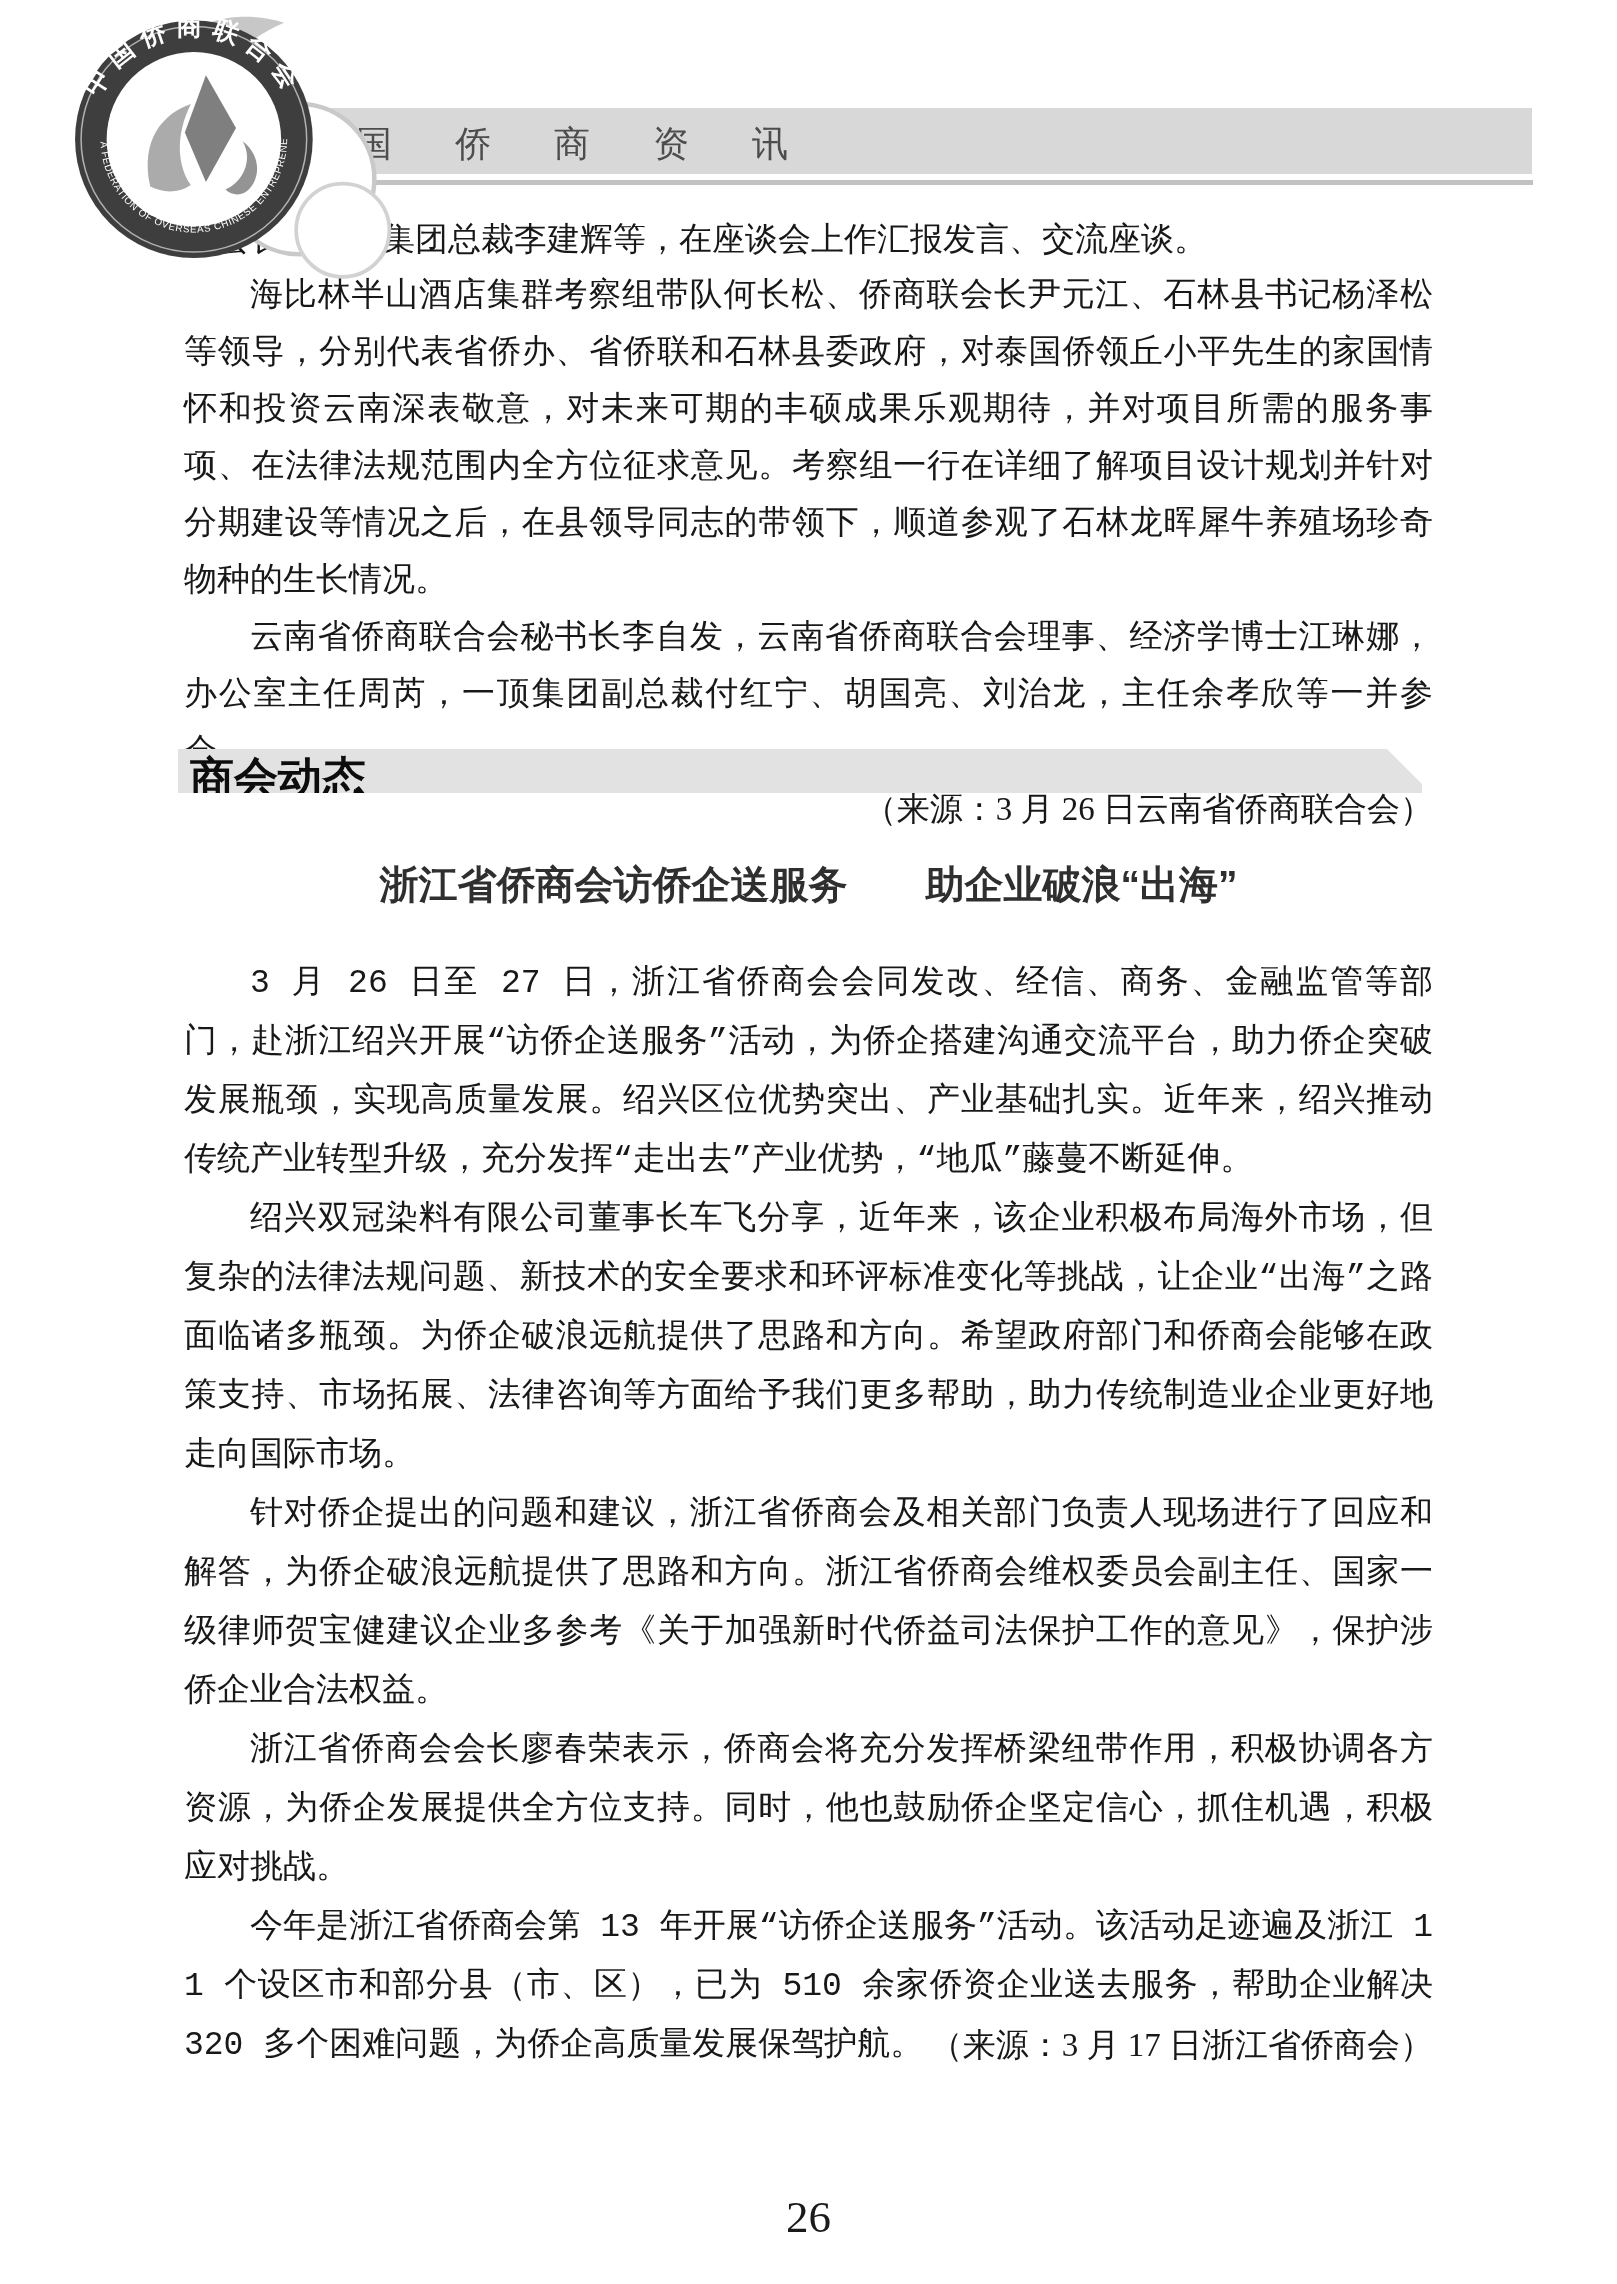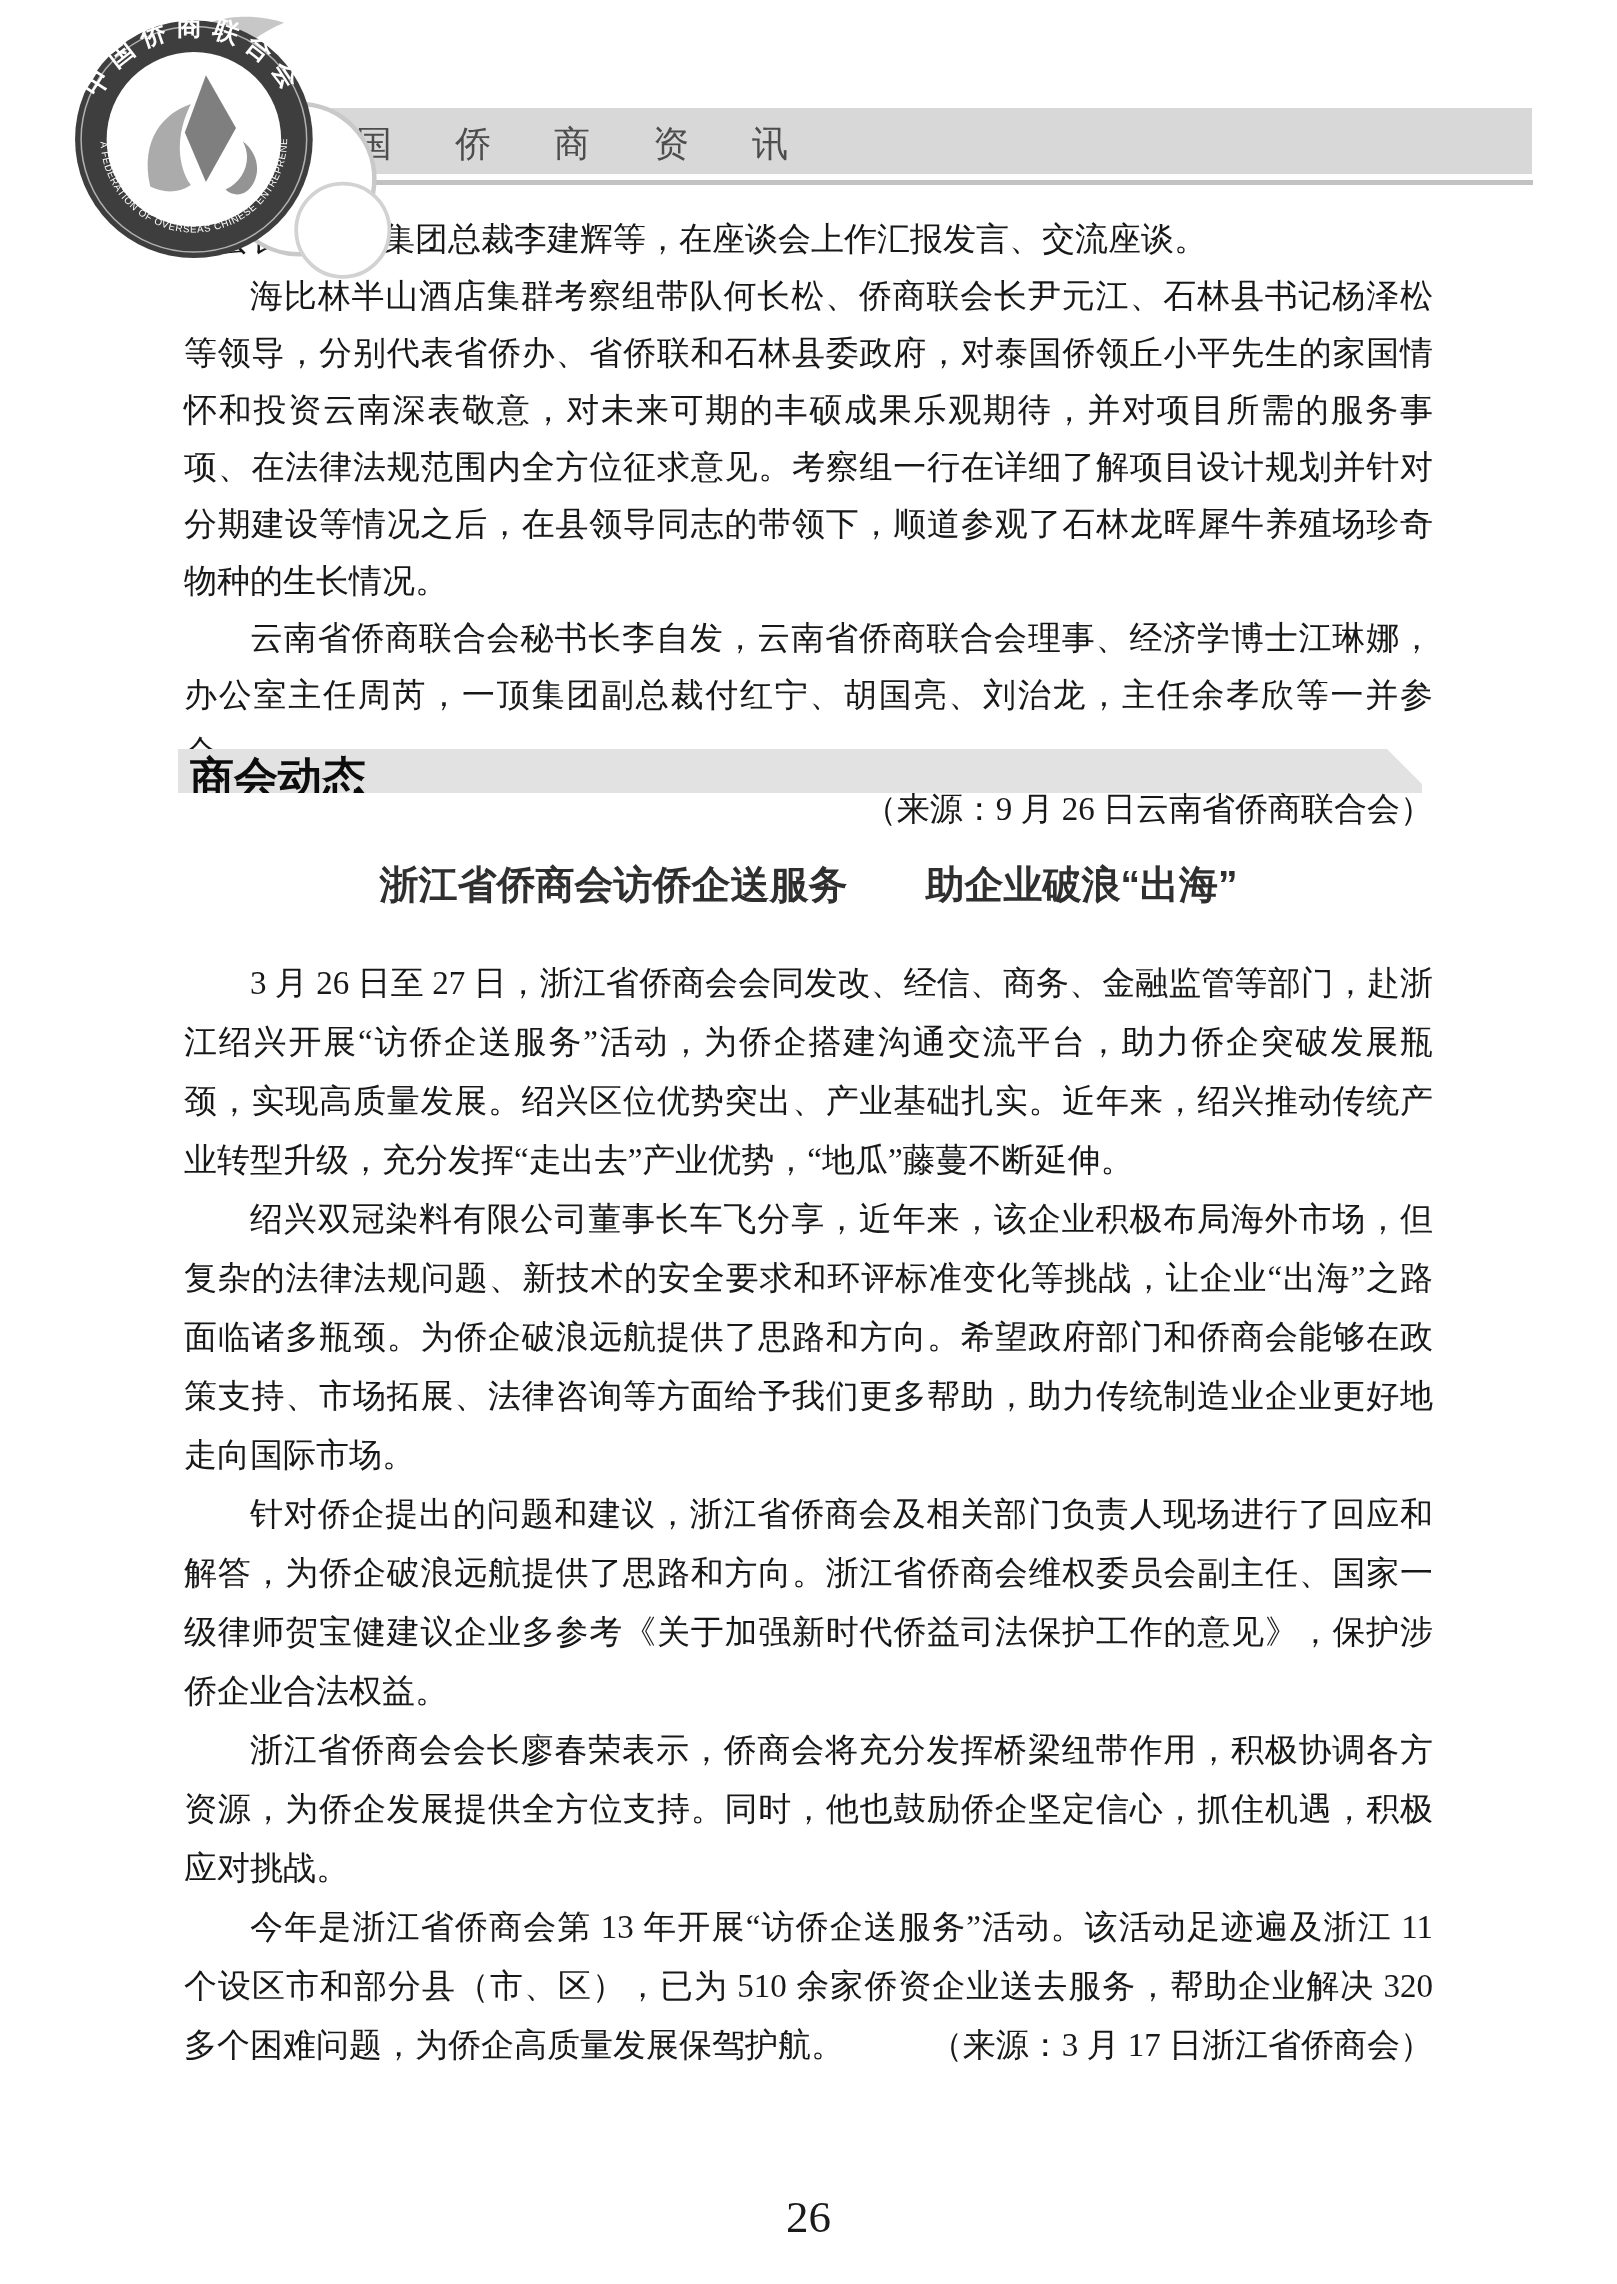--- a/index.html
+++ b/index.html
@@ -18,21 +18,21 @@
   
   .content{position:absolute;left:184px;top:0;width:1249px;height:2284px;}
   .article{position:absolute;left:0;width:1249px;}
   .article p{
     margin:0;font-size:33px;line-height:57px;text-align:justify;text-justify:inter-character;
     word-break:break-all;
   }
   .article1{top:211px;}
   .article2{top:954px;}
   .article2 p{line-height:59px;}
-  .indent{text-indent:66px;}
+  .indent{text-indent:66px;font-family:Liberation Mono, monospace;}
   .no-indent{text-indent:0;}
   .source{text-align:right !important;word-break:keep-all;}
   .last-para-wrap{position:relative;}
   .inline-source{
     position:absolute;right:0;bottom:0;font-size:33px;line-height:59px;white-space:nowrap;
   }
   
   .section-band{
     position:absolute;left:-6px;top:749px;width:1244px;height:44px;background:#e2e2e2;
     clip-path:polygon(0 0, calc(100% - 35px) 0, 100% 35px, 100% 100%, 0 100%);
@@ -90,21 +90,21 @@
       <textPath href="#arcBottom" startOffset="50%" text-anchor="middle">CHINA FEDERATION OF OVERSEAS CHINESE ENTREPRENEURS</textPath>
     </text>
   </svg>
 
   <div class="content">
 
     <section class="article article1">
       <p class="no-indent">副会长、一顶集团总裁李建辉等，在座谈会上作汇报发言、交流座谈。</p>
       <p class="indent">海比林半山酒店集群考察组带队何长松、侨商联会长尹元江、石林县书记杨泽松等领导，分别代表省侨办、省侨联和石林县委政府，对泰国侨领丘小平先生的家国情怀和投资云南深表敬意，对未来可期的丰硕成果乐观期待，并对项目所需的服务事项、在法律法规范围内全方位征求意见。考察组一行在详细了解项目设计规划并针对分期建设等情况之后，在县领导同志的带领下，顺道参观了石林龙晖犀牛养殖场珍奇物种的生长情况。</p>
       <p class="indent">云南省侨商联合会秘书长李自发，云南省侨商联合会理事、经济学博士江琳娜，办公室主任周芮，一顶集团副总裁付红宁、胡国亮、刘治龙，主任余孝欣等一并参会。</p>
-      <p class="source">（来源：9 月 26 日云南省侨商联合会）</p>
+      <p class="source">（来源：3 月 26 日云南省侨商联合会）</p>
     </section>
 
     <div class="section-band">
       <span class="section-title">商会动态</span>
     </div>
 
     <h2 class="article2-title">浙江省侨商会访侨企送服务　　助企业破浪“出海”</h2>
 
     <section class="article article2">
       <p class="indent">3 月 26 日至 27 日，浙江省侨商会会同发改、经信、商务、金融监管等部门，赴浙江绍兴开展“访侨企送服务”活动，为侨企搭建沟通交流平台，助力侨企突破发展瓶颈，实现高质量发展。绍兴区位优势突出、产业基础扎实。近年来，绍兴推动传统产业转型升级，充分发挥“走出去”产业优势，“地瓜”藤蔓不断延伸。</p>

